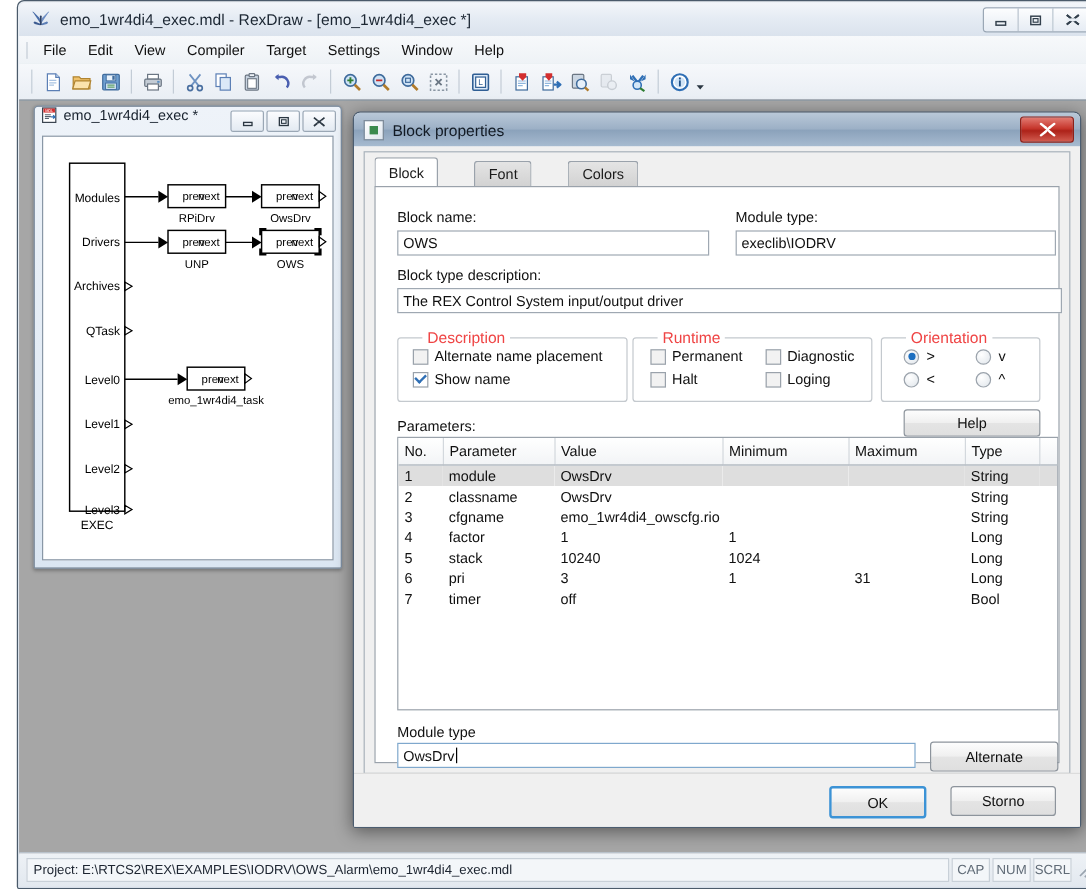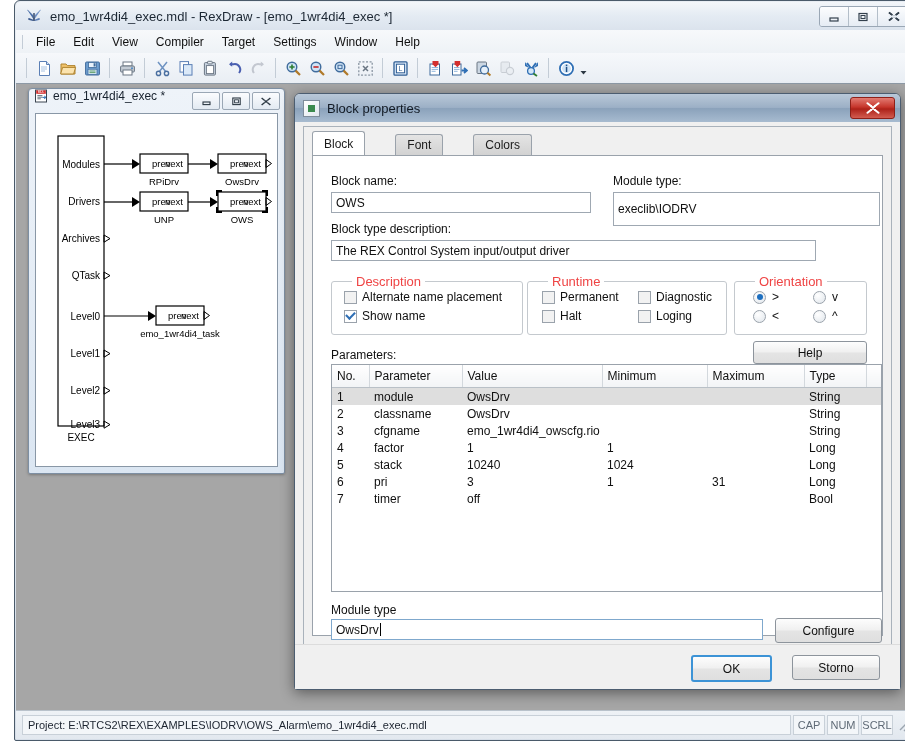--- a/index.html
+++ b/index.html
@@ -623,24 +623,24 @@
           <div class="tab">Font</div>
           <div class="tab">Colors</div>
         </div>
 
         <div class="tabpage">
 
           <span class="lbl" style="left:18px; top:18px;">Block name:</span>
           <div class="txtbox" style="left:18px; top:36px; width:260px; height:21px;">OWS</div>
 
           <span class="lbl" style="left:300px; top:18px;">Module type:</span>
-          <div class="txtbox ro" style="left:300px; top:36px; width:267px; height:34px;">execlib\IODRV</div>
+          <div class="txtbox ro" style="left:300px; top:36px; width:267px; height:21px;">execlib\IODRV</div>
 
           <span class="lbl" style="left:18px; top:66px;">Block type description:</span>
-          <div class="txtbox ro" style="left:18px; top:84px; width:485px; height:21px;">The REX Control System input/output driver</div>
+          <div class="txtbox ro" style="left:18px; top:84px; width:554px; height:21px;">The REX Control System input/output driver</div>
 
           <div class="groupbox" style="left:18px; top:125px; width:190px; height:52px;">
             <span class="gb-title">Description</span>
             <div class="chk" style="left:12px; top:8px;">
               <span class="chkbox"></span>
               <span>Alternate name placement</span>
             </div>
             <div class="chk" style="left:12px; top:27px;">
               <span class="chkbox on"></span>
               <span>Show name</span>
@@ -779,21 +779,21 @@
                 </tr>
               </tbody>
             </table>
           </div>
 
           <span class="lbl" style="left:18px; top:447px;">Module type</span>
           <div class="txtbox" style="left:18px; top:463px; width:432px; height:21px; border-color:#7fa8cd;">
             <span>OwsDrv</span>
               <span style="display:inline-block;width:1px;height:13px;background:#000;margin-left:1px;"></span>
           </div>
-          <div class="btn" style="left:462px; top:462px; width:105px; height:23px;">Configure</div>
+          <div class="btn" style="left:462px; top:462px; width:105px; height:23px;">Alternate</div>
 
         </div>
       </div>
 
       <div class="dlg-footer">
         <div class="btn default" style="right:128px; top:10px; width:77px; height:23px;">OK</div>
         <div class="btn" style="right:20px; top:10px; width:86px; height:23px;">Storno</div>
       </div>
     </div>
   </div>

